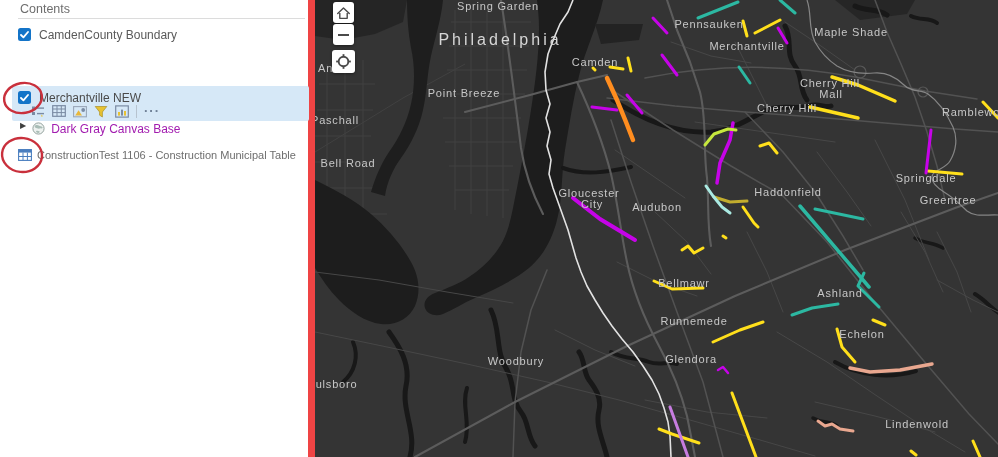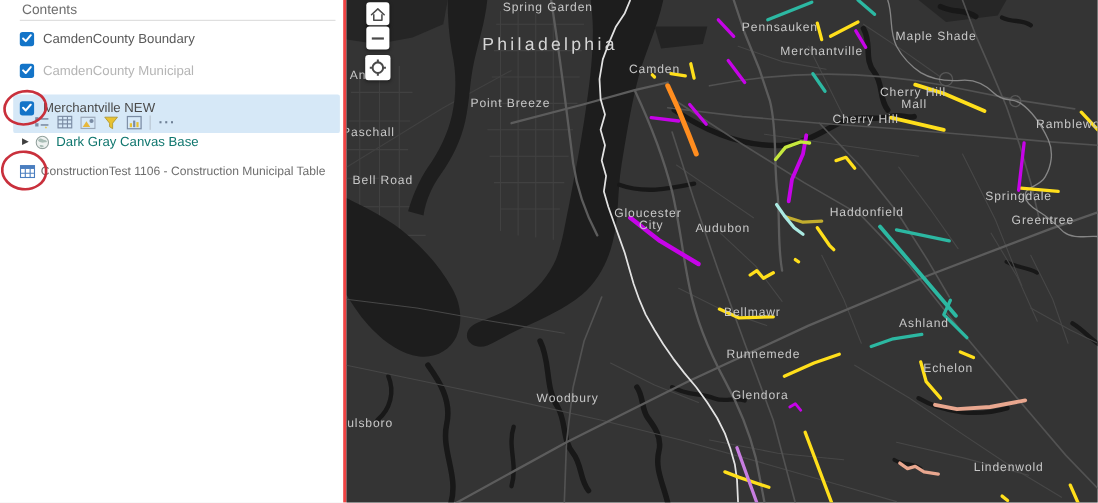--- a/index.html
+++ b/index.html
@@ -1,28 +1,28 @@
 <!DOCTYPE html>
 <html><head>
 <meta charset="utf-8">
 <style>
   html,body{margin:0;padding:0;background:#fff;font-family:"Liberation Sans",sans-serif;}
   .app{position:relative;width:998px;height:457px;overflow:hidden;background:#fff;}
 
   
-  .panel{position:absolute;left:0;top:0;width:315px;height:457px;background:#fff;border-right:3px solid #ef4444;box-sizing:border-box;}
+  .panel{position:absolute;left:0;top:0;width:315px;height:457px;background:#fff;border-right:7px solid #ef4444;box-sizing:border-box;}
   .panel-title{position:absolute;left:20px;top:2px;font-size:12.5px;color:#6e6e6e;}
   .panel-divider{position:absolute;left:18px;top:18px;width:287px;height:1px;background:#dcdcdc;}
-  .row{position:absolute;left:18px;display:flex;align-items:center;gap:8px;height:14px;}
+  .row{position:absolute;left:18px;display:flex;gap:8px;height:14px;}
   .checkbox{width:13px;height:13px;background:#1374c8;border-radius:2.5px;display:flex;align-items:center;justify-content:center;flex:0 0 13px;}
   .lbl{font-size:12px;white-space:nowrap;}
   .lbl-normal{color:#595959;}
   .lbl-muted{color:#b5b5b5;}
   .lbl-selected{color:#4a4a4a;}
-  .lbl-basemap{color:#0f766e;}
+  .lbl-basemap{color:#a21caf;}
   .lbl-table{color:#6e6e6e;font-size:11px;}
   .highlight{position:absolute;left:12px;top:86px;width:297px;height:35px;background:#d6e8f7;border-radius:2px;}
   .toolbar{position:absolute;left:31px;top:104px;display:flex;align-items:center;gap:7px;height:14px;}
   .tool-btn{width:14px;height:14px;display:flex;align-items:center;justify-content:center;cursor:pointer;}
   .tool-sep{width:1px;height:13px;background:#b7c3cf;}
   .tool-more{font-size:13px;font-weight:bold;color:#6f8096;letter-spacing:1px;line-height:6px;cursor:pointer;}
   .arrow{font-size:8px;color:#3f3f3f;line-height:8px;}
   .panel-annotations{position:absolute;left:0;top:0;width:315px;height:457px;pointer-events:none;}
 
   
@@ -46,28 +46,20 @@
 
     <div class="row" style="top:28px">
       <span class="checkbox">
         <svg width="9" height="8" viewBox="0 0 9 8">
             <polyline points="1,4 3.4,6.4 8,1" fill="none" stroke="#fff" stroke-width="1.8" stroke-linecap="round" stroke-linejoin="round"></polyline>
           </svg>
       </span>
       <span class="lbl lbl-normal">CamdenCounty Boundary</span>
     </div>
 
-    <div class="row" style="top:57px">
-      <span class="checkbox">
-        <svg width="9" height="8" viewBox="0 0 9 8">
-            <polyline points="1,4 3.4,6.4 8,1" fill="none" stroke="#fff" stroke-width="1.8" stroke-linecap="round" stroke-linejoin="round"></polyline>
-          </svg>
-      </span>
-      <span class="lbl lbl-muted">CamdenCounty Municipal</span>
-    </div>
 
     <div class="highlight"></div>
 
     <div class="row" style="top:91px">
       <span class="checkbox">
         <svg width="9" height="8" viewBox="0 0 9 8">
             <polyline points="1,4 3.4,6.4 8,1" fill="none" stroke="#fff" stroke-width="1.8" stroke-linecap="round" stroke-linejoin="round"></polyline>
           </svg>
       </span>
       <span class="lbl lbl-selected">Merchantville NEW</span>

